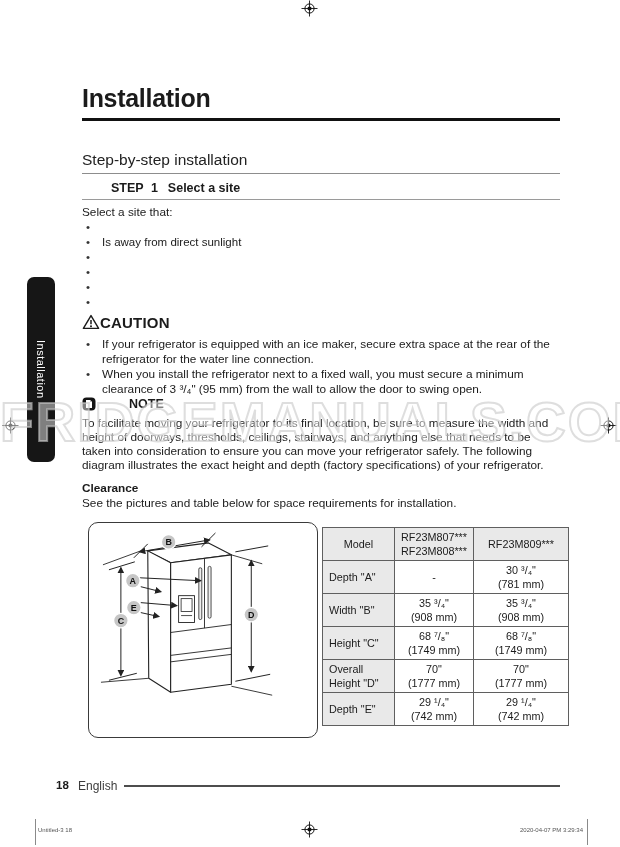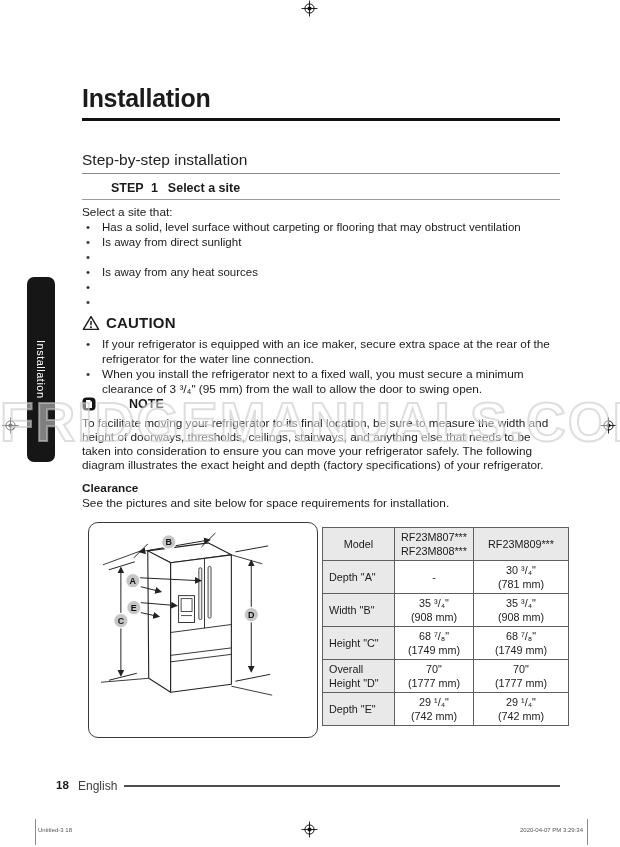--- a/index.html
+++ b/index.html
@@ -32,21 +32,21 @@
   .step-row{left:82px;top:181px;font-size:12.5px;font-weight:bold;}
   .step-row .step-label{word-spacing:4px;margin-right:10px;margin-left:29px;}
   .rule-thin2{left:82px;top:199px;width:478px;height:1px;background:#9a9a9a;}
 
   
   .lead{left:82px;top:205px;font-size:11.8px;}
   .site-list{left:82px;top:220px;width:478px;}
   .b-item{display:flex;line-height:15px;font-size:11.5px;white-space:nowrap;}
   .b-item .blt{width:16px;text-align:left;padding-left:4px;color:#333;}
 
-  .caution-head{left:82px;top:314px;display:flex;align-items:flex-end;gap:6px;}
+  .caution-head{left:82px;top:314px;display:flex;align-items:flex-start;}
   .caution-head .cap{font-size:15px;font-weight:bold;letter-spacing:0.2px;}
   .caution-list{left:82px;top:337px;width:478px;}
   .w-item{display:flex;line-height:15px;font-size:11.8px;}
   .w-item .blt{width:16px;flex:none;padding-left:4px;color:#333;}
   .w-item .txt{width:452px;}
 
   .note-head{left:82px;top:397px;display:flex;align-items:center;gap:5px;}
   .note-head .cap{font-size:12.5px;font-weight:bold;margin-left:28px;}
   .note-body{left:82px;top:416px;width:476px;font-size:11.8px;line-height:14px;}
 
@@ -133,32 +133,30 @@
 
 <div class="abs step-row">
   <span class="step-label">STEP 1</span><span>Select a site</span>
 </div>
 <div class="abs rule-thin2"></div>
 
 <div class="abs lead">Select a site that:</div>
 <div class="abs site-list">
   <div class="b-item">
       <span class="blt">•</span>
-      <span class="txt">Has a solid, level surface without carpeting or flooring that may obstruct ventilation</span>
     </div>
   <div class="b-item">
       <span class="blt">•</span>
       <span class="txt">Is away from direct sunlight</span>
     </div>
   <div class="b-item">
       <span class="blt">•</span>
     </div>
   <div class="b-item">
       <span class="blt">•</span>
-      <span class="txt">Is away from any heat sources</span>
     </div>
   <div class="b-item">
       <span class="blt">•</span>
     </div>
   <div class="b-item">
       <span class="blt">•</span>
     </div>
 </div>
 
 <div class="abs caution-head">
@@ -184,21 +182,21 @@
   <svg width="14" height="14" viewBox="0 0 14 14">
     <rect x="0.5" y="0.5" width="13" height="13" rx="4" fill="#141414"></rect>
     <path d="M4,3 h4 l2,2 v6 h-6 z" fill="#ffffff"></path>
     <path d="M8,3 v2 h2 z" fill="#bdbdbd"></path>
   </svg>
   <span class="cap">NOTE</span>
 </div>
 <div class="abs note-body">To facilitate moving your refrigerator to its final location, be sure to measure the width and height of doorways, thresholds, ceilings, stairways, and anything else that needs to be taken into consideration to ensure you can move your refrigerator safely. The following diagram illustrates the exact height and depth (factory specifications) of your refrigerator.</div>
 
 <div class="abs clr-heading">Clearance</div>
-<div class="abs clr-body">See the pictures and site below for space requirements for installation.</div>
+<div class="abs clr-body">See the pictures and table below for space requirements for installation.</div>
 
 <div class="abs diagram-box">
   <svg width="227" height="213" viewBox="0 0 228 214">
     <defs>
       <marker id="ar" viewBox="0 0 10 10" refX="8" refY="5" markerWidth="7" markerHeight="7" orient="auto-start-reverse">
         <path d="M0,0 L10,5 L0,10 z" fill="#222"></path>
       </marker>
     </defs>
 
     <g stroke="#3a3a3a" stroke-width="1">

